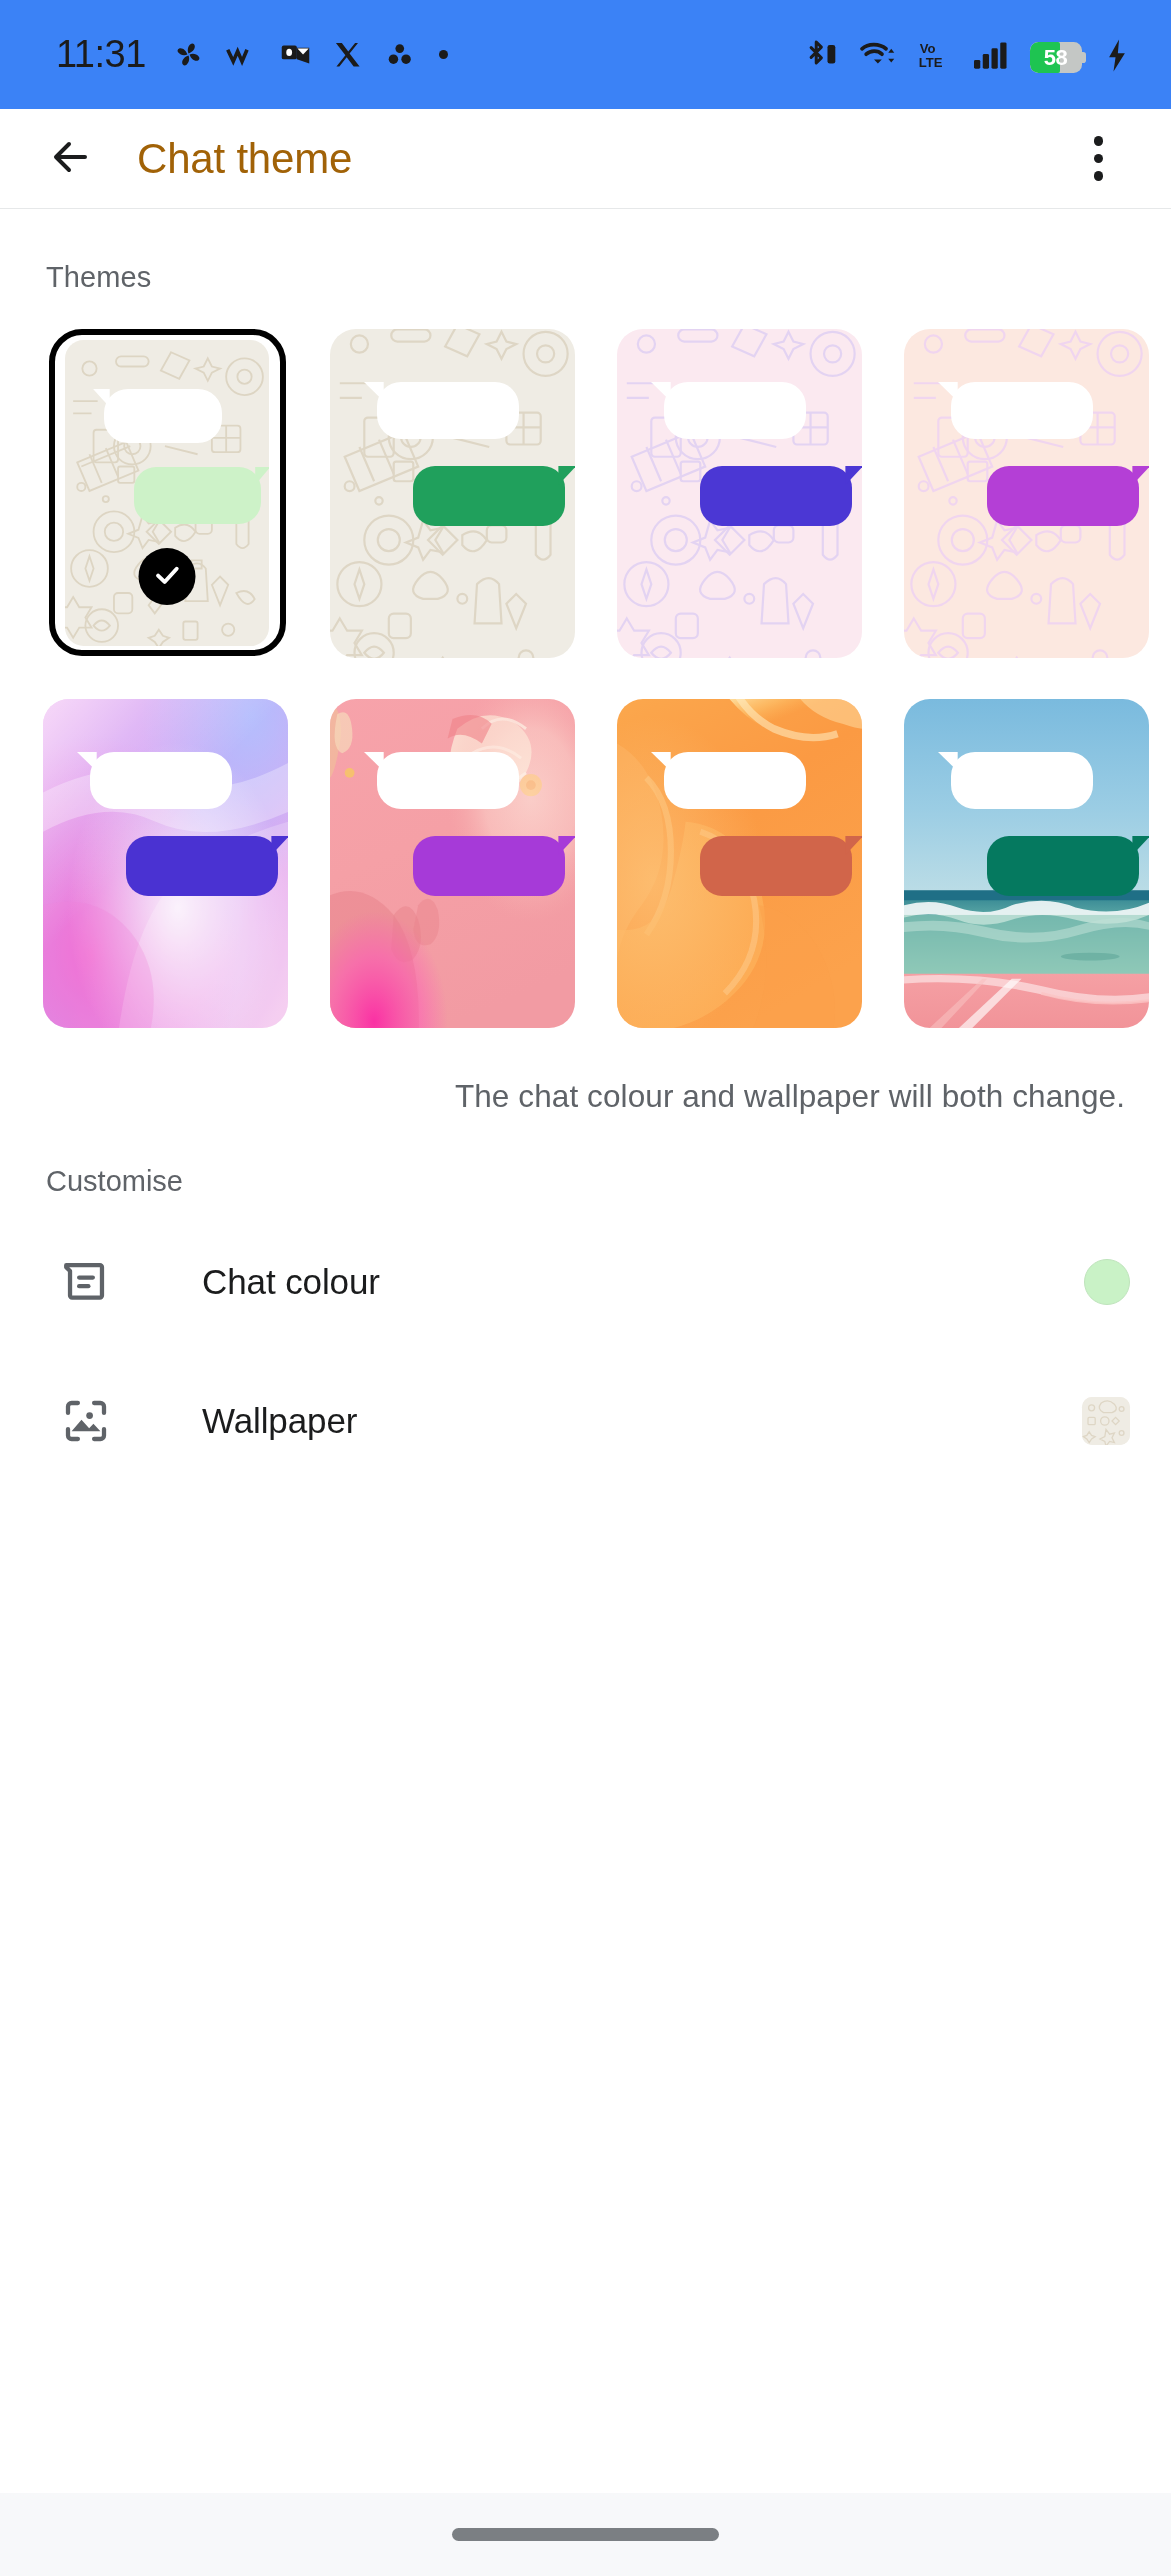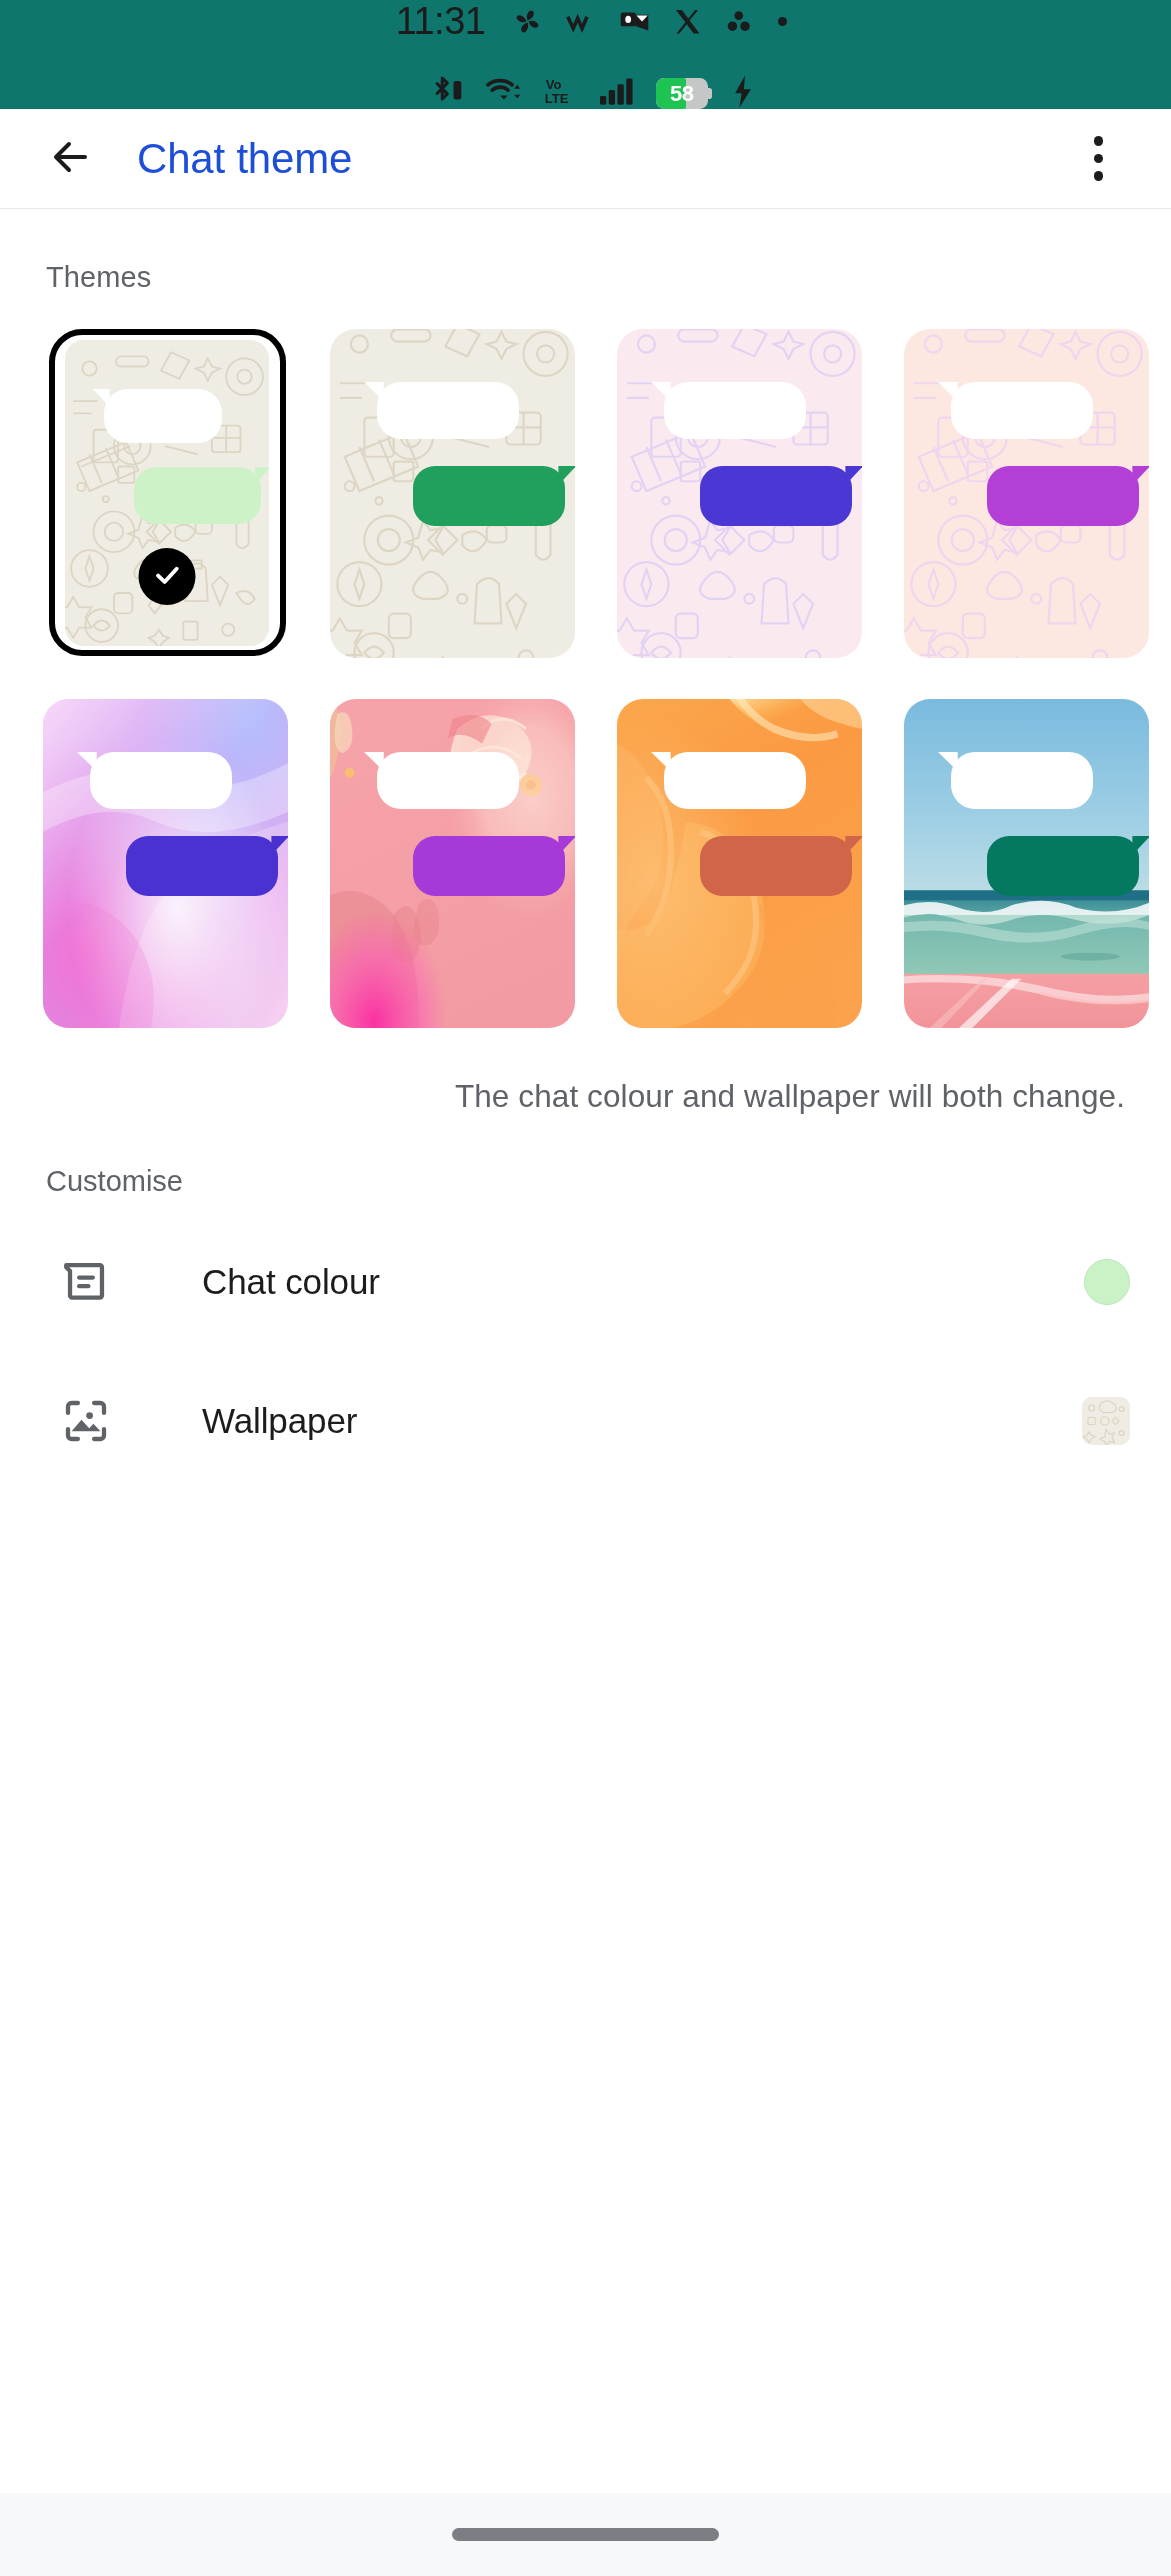--- a/index.html
+++ b/index.html
@@ -11,22 +11,21 @@
   }
   body { position: relative; }
 
   
   .statusbar {
     height: 109px;
     display: flex;
     align-items: center;
     justify-content: space-between;
     padding: 0 41px 0 56px;
-    background: #0f766e;
-    flex-direction: column;
+    background: #3b82f6;
   }
   .sb-left { display: flex; align-items: center; gap: 20.4px; }
   .sb-clock {
     font-size: 38px;
     font-weight: 500;
     color: #1b1b1b;
     letter-spacing: -0.5px;
     margin-right: 5.6px;
   }
   .sb-icon { display: flex; align-items: center; justify-content: center; }
@@ -70,21 +69,21 @@
     background: #ffffff;
     border-bottom: 0.9px solid #e6e8e9;
   }
   .appbar-back {
     width: 67px; height: 67px;
     display: flex; align-items: center; justify-content: center;
     flex: 0 0 auto;
   }
   .appbar-title {
     font-size: 42px;
-    color: #1d4ed8;
+    color: #a16207;
     margin-left: 33px;
     flex: 1;
     letter-spacing: -0.2px;
   }
   .appbar-menu {
     width: 67px; height: 67px;
     display: flex; flex-direction: column;
     align-items: center; justify-content: center;
     gap: 8.3px;
     flex: 0 0 auto;

